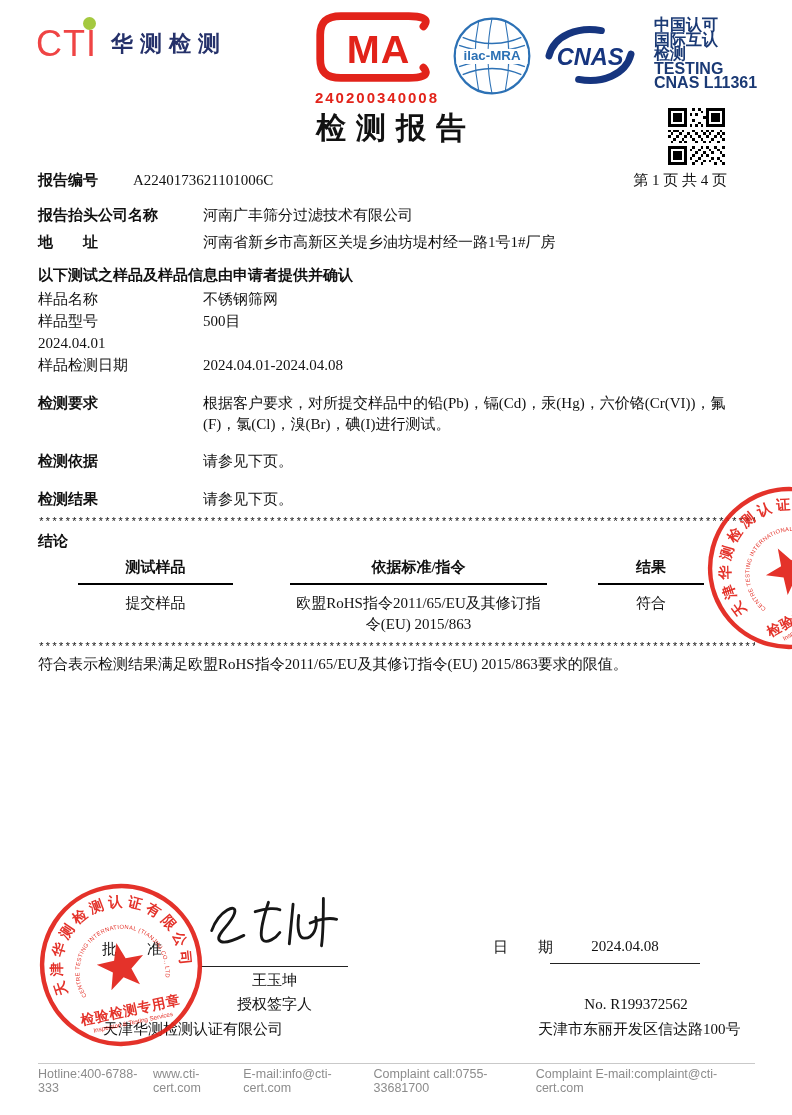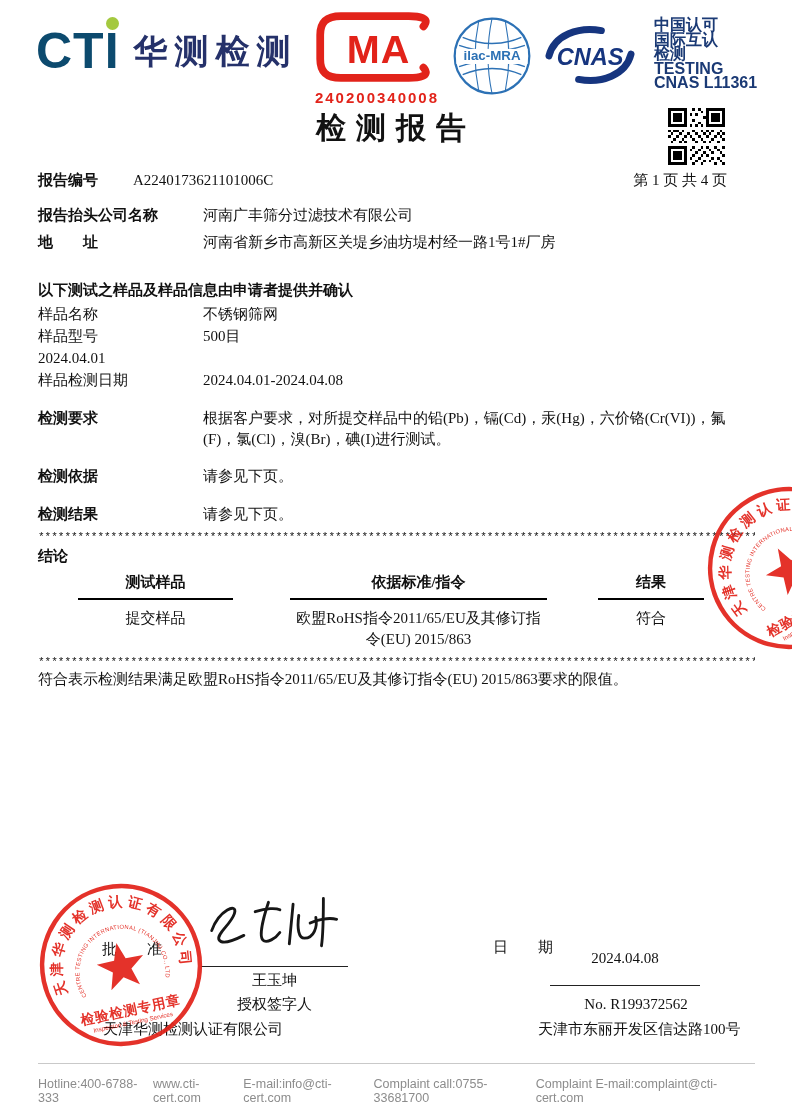--- a/index.html
+++ b/index.html
@@ -6,44 +6,44 @@
   body { background:#fff; }
   .page {
     position:relative; width:792px; height:1115px; margin:0 auto;
     background:#fff; overflow:hidden; color:#111;
     font-family:"Liberation Serif","DejaVu Serif",serif; font-size:15px;
   }
   
   .hdr-el { position:absolute; }
   .cti-logo { left:36px; top:26px; display:flex; align-items:center; gap:14px; }
   .cti-en { position:relative; font-family:"Liberation Sans",sans-serif;
-    font-weight:bold; font-size:50px; letter-spacing:1px; color:#0c4a6e; line-height:1; }
+    font-weight:normal; font-size:36px; letter-spacing:1px; color:#ef4444; line-height:1; }
   .cti-dot { position:absolute; right:1px; top:-9px; width:13px; height:13px;
     border-radius:50%; background:#A4C93F; }
   .cti-cn { font-family:"Liberation Sans",sans-serif; font-weight:bold;
-    font-size:34px; letter-spacing:7px; color:#25316A; line-height:1; }
+    font-size:22px; letter-spacing:7px; color:#25316A; line-height:1; }
   .cma { left:312px; top:10px; width:130px; text-align:center; }
   .cma-num { color:#E2231A; font-family:"Liberation Sans",sans-serif;
     font-weight:bold; font-size:15px; letter-spacing:2px; margin-top:1px; }
   .ilac { left:452px; top:16px; }
   .cnas { left:542px; top:24px; }
   .accred { left:654px; top:18px; font-family:Liberation Sans, sans-serif;
     font-weight:bold; font-size:16px; line-height:14.5px; color:#1B3A75; }
   .qr { left:668px; top:108px; width:57px; height:57px; }
   .doc-title { position:absolute; left:0; right:0; top:108px; text-align:center;
     font-size:30px; font-weight:bold; letter-spacing:10px; }
   
   main { position:relative; padding:170px 37px 0 38px; }
   .row { display:flex; line-height:20px; }
   .lbl { font-weight:bold; }
   .r-report { margin-bottom:15px; }
   .r-report .lbl { width:95px; }
   .r-company { margin-bottom:7px; }
   .r-company .lbl { width:165px; }
-  .r-addr { margin-bottom:28px; }
+  .r-addr { margin-bottom:13px; }
   .r-addr .lbl { width:165px; letter-spacing:0; }
   .pageinfo { margin-left:auto; margin-right:28px; }
   .sample-heading { font-weight:bold; line-height:21px; margin-bottom:2px; }
   .srow { display:flex; line-height:22px; }
   .srow .sl { width:165px; }
   .qrow { display:flex; line-height:21px; }
   .qrow .lbl { width:165px; flex:none; }
   .qrow .qv { width:525px; }
   .q1 { margin-top:17px; } .q2 { margin-top:16px; } .q3 { margin-top:17px; }
   .stars { margin-top:6px; white-space:nowrap; overflow:hidden;
@@ -64,29 +64,29 @@
   .stamp-left { position:absolute; left:0; top:12px; width:166px; height:166px;
     transform:rotate(-12deg); opacity:.93; z-index:5; }
   .approve-label { position:absolute; left:64px; top:70px; z-index:1; }
   .sig-svg { position:absolute; left:168px; top:16px; width:142px; height:76px; }
   .sig-line { position:absolute; left:163px; top:96px; width:147px;
     border-top:1.5px solid #222; }
   .sig-name { position:absolute; left:163px; top:101px; width:147px; text-align:center; }
   .sig-title { position:absolute; left:163px; top:125px; width:147px; text-align:center; }
   .company-left { position:absolute; left:65px; top:150px; z-index:1; }
   .date-label { position:absolute; left:455px; top:68px; }
-  .date-value { position:absolute; left:512px; top:80px; width:150px; text-align:center;
-    padding-bottom:18px; border-bottom:1.5px solid #222; }
+  .date-value { position:absolute; left:512px; top:68px; width:150px; text-align:center;
+    padding-bottom:8px; border-bottom:1.5px solid #222; }
   .cert-no { position:absolute; left:512px; top:126px; width:172px; text-align:center; }
   .address-right { position:absolute; left:500px; top:150px; }
   .stamp-right { position:absolute; right:-80px; top:485px; width:166px; height:166px;
     transform:rotate(-30deg); opacity:.93; z-index:6; }
   
   .footer { position:absolute; left:38px; right:37px; top:1063px;
-    border-top:1px solid #c9c9c9; padding-top:13px; }
+    border-top:1px solid #c9c9c9; padding-top:3px; }
   .footer-items { display:flex; justify-content:space-between;
     font-family:"Liberation Sans",sans-serif; font-size:12.5px; color:#8C8C8C; }
   .stamp-text { font-family:"Liberation Sans",sans-serif; }
 </style>
 </head>
 <body>
 
 <div class="page">
 
   <div class="hdr-el cti-logo">

